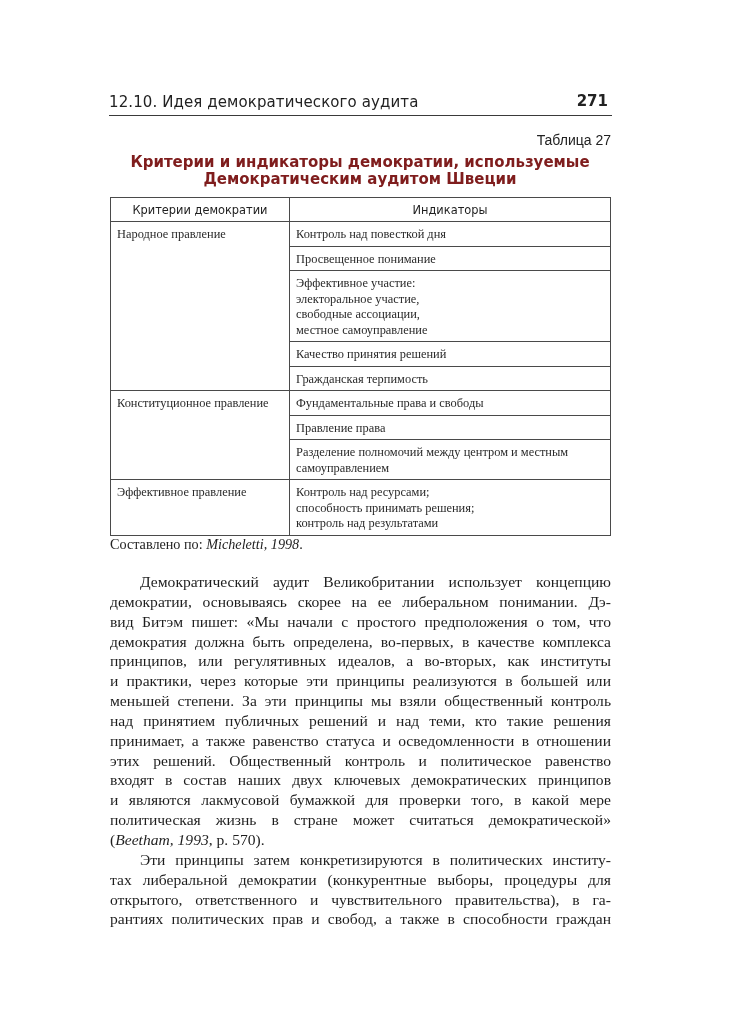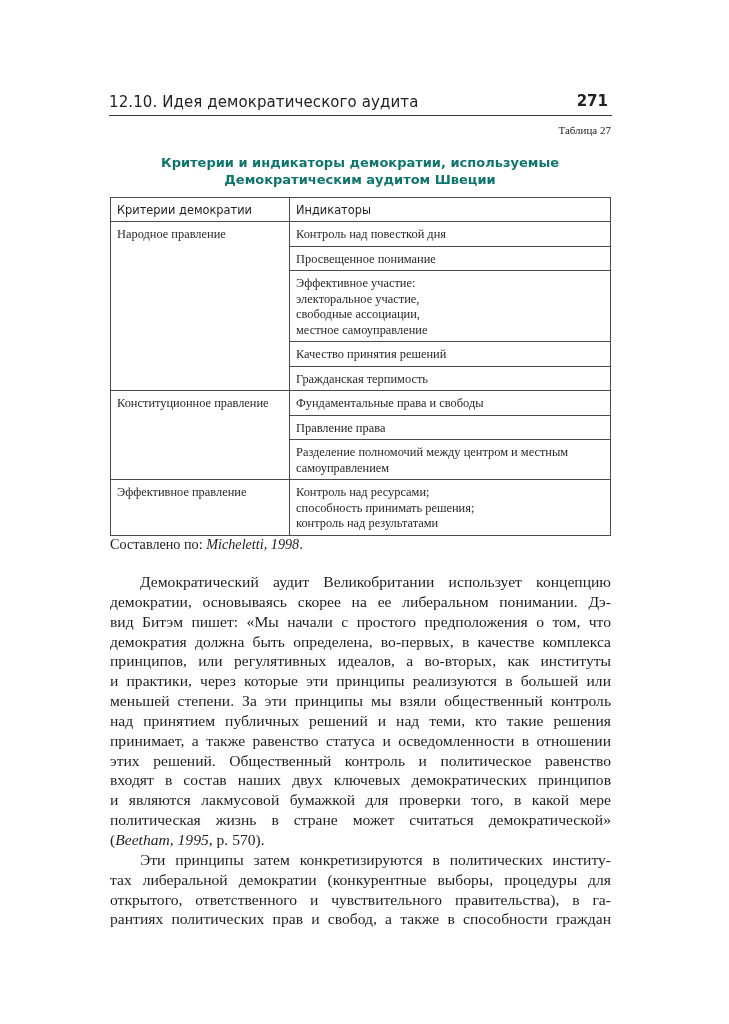--- a/index.html
+++ b/index.html
@@ -19,34 +19,34 @@
     border-bottom: 1.3px solid #3a3a3a;
     font-family: "DejaVu Sans", sans-serif;
     font-size: 15px;
     color: #222;
   }
   .running-head .title { position: absolute; left: 0; top: 2px; letter-spacing: 0.1px; }
   .running-head .pageno { position: absolute; right: 4px; top: 1px; font-weight: bold; font-size: 15px; }
 
   .table-number {
     position: absolute;
-    right: 118px; top: 124px;
-    font-family: Liberation Serif, serif;
-    font-size: 11px;
+    right: 118px; top: 132px;
+    font-family: Liberation Sans, sans-serif;
+    font-size: 14px;
     color: #222;
   }
   .table-caption {
     position: absolute;
     left: 110px; top: 154px; width: 500px;
     text-align: center;
     font-family: "DejaVu Sans", sans-serif;
     font-weight: bold;
-    font-size: 13px;
+    font-size: 15px;
     line-height: 17px;
-    color: #0f766e;
+    color: #7f1d1d;
   }
 
   table.crit {
     position: absolute;
     left: 110px; top: 197px;
     width: 501px;
     border-collapse: collapse;
     font-family: "Liberation Serif", serif;
     font-size: 12.4px;
     color: #2a2a2a;
@@ -54,21 +54,21 @@
   table.crit th, table.crit td {
     border: 1.2px solid #4a4a4a;
     vertical-align: top;
     padding: 0 6px;
     text-align: left;
   }
   table.crit th {
     font-family: "DejaVu Sans", sans-serif;
     font-weight: normal;
     font-size: 11.4px;
-    text-align: left;
+    text-align: center;
     height: 23px;
     vertical-align: middle;
     color: #1e1e1e;
   }
   table.crit td.crit-cell { width: 166px; padding-top: 5px; margin-left: 32px; }
   table.crit td.ind-cell { padding-top: 5px; padding-bottom: 3px; line-height: 15.5px; margin-left: 34px; }
   table.crit td .line { display: block; }
 
   .source-note {
     position: absolute;
@@ -191,21 +191,21 @@
     <span class="ln">демократия должна быть определена, во-первых, в качестве комплекса</span>
     <span class="ln">принципов, или регулятивных идеалов, а во-вторых, как институты</span>
     <span class="ln">и практики, через которые эти принципы реализуются в большей или</span>
     <span class="ln">меньшей степени. За эти принципы мы взяли общественный контроль</span>
     <span class="ln">над принятием публичных решений и над теми, кто такие решения</span>
     <span class="ln">принимает, а также равенство статуса и осведомленности в отношении</span>
     <span class="ln">этих решений. Общественный контроль и политическое равенство</span>
     <span class="ln">входят в состав наших двух ключевых демократических принципов</span>
     <span class="ln">и являются лакмусовой бумажкой для проверки того, в какой мере</span>
     <span class="ln">политическая жизнь в стране может считаться демократической»</span>
-    <span class="ln last"><span>(</span><i>Beetham, 1995</i><span>, p. 570).</span></span>
+    <span class="ln last"><span>(</span><i>Beetham, 1993</i><span>, p. 570).</span></span>
   </div>
   <div>
     <span class="ln indent">Эти принципы затем конкретизируются в политических институ-</span>
     <span class="ln">тах либеральной демократии (конкурентные выборы, процедуры для</span>
     <span class="ln">открытого, ответственного и чувствительного правительства), в га-</span>
     <span class="ln">рантиях политических прав и свобод, а также в способности граждан</span>
   </div>
 </div>
 
 </body></html>

